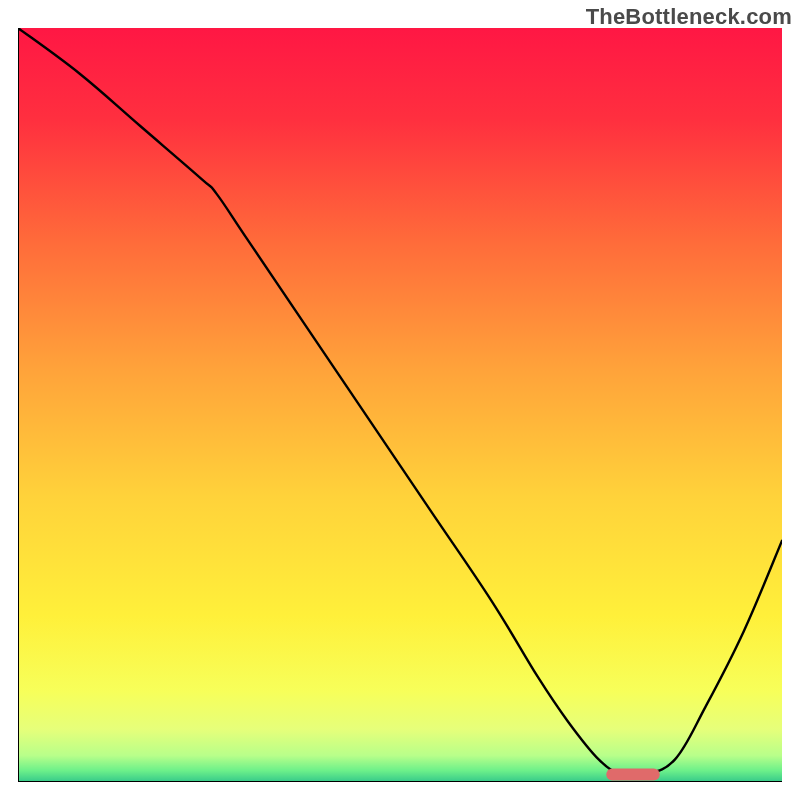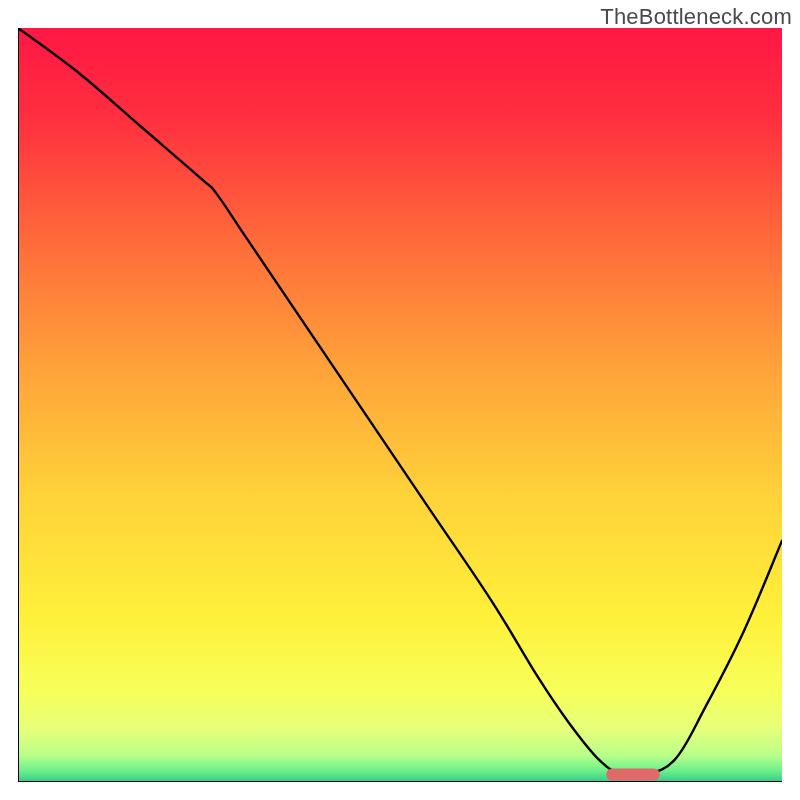--- a/index.html
+++ b/index.html
@@ -15,21 +15,21 @@
     position: relative;
     width: 800px;
     height: 800px;
   }
   .watermark {
     position: absolute;
     top: 4px;
     right: 8px;
     color: #4a4a4a;
     font-size: 22px;
-    font-weight: 400;
+    font-weight: 700;
     letter-spacing: 0.2px;
     z-index: 5;
   }
   .plot-area {
     position: absolute;
     left: 18px;
     top: 28px;
     width: 764px;
     height: 754px;
   }

